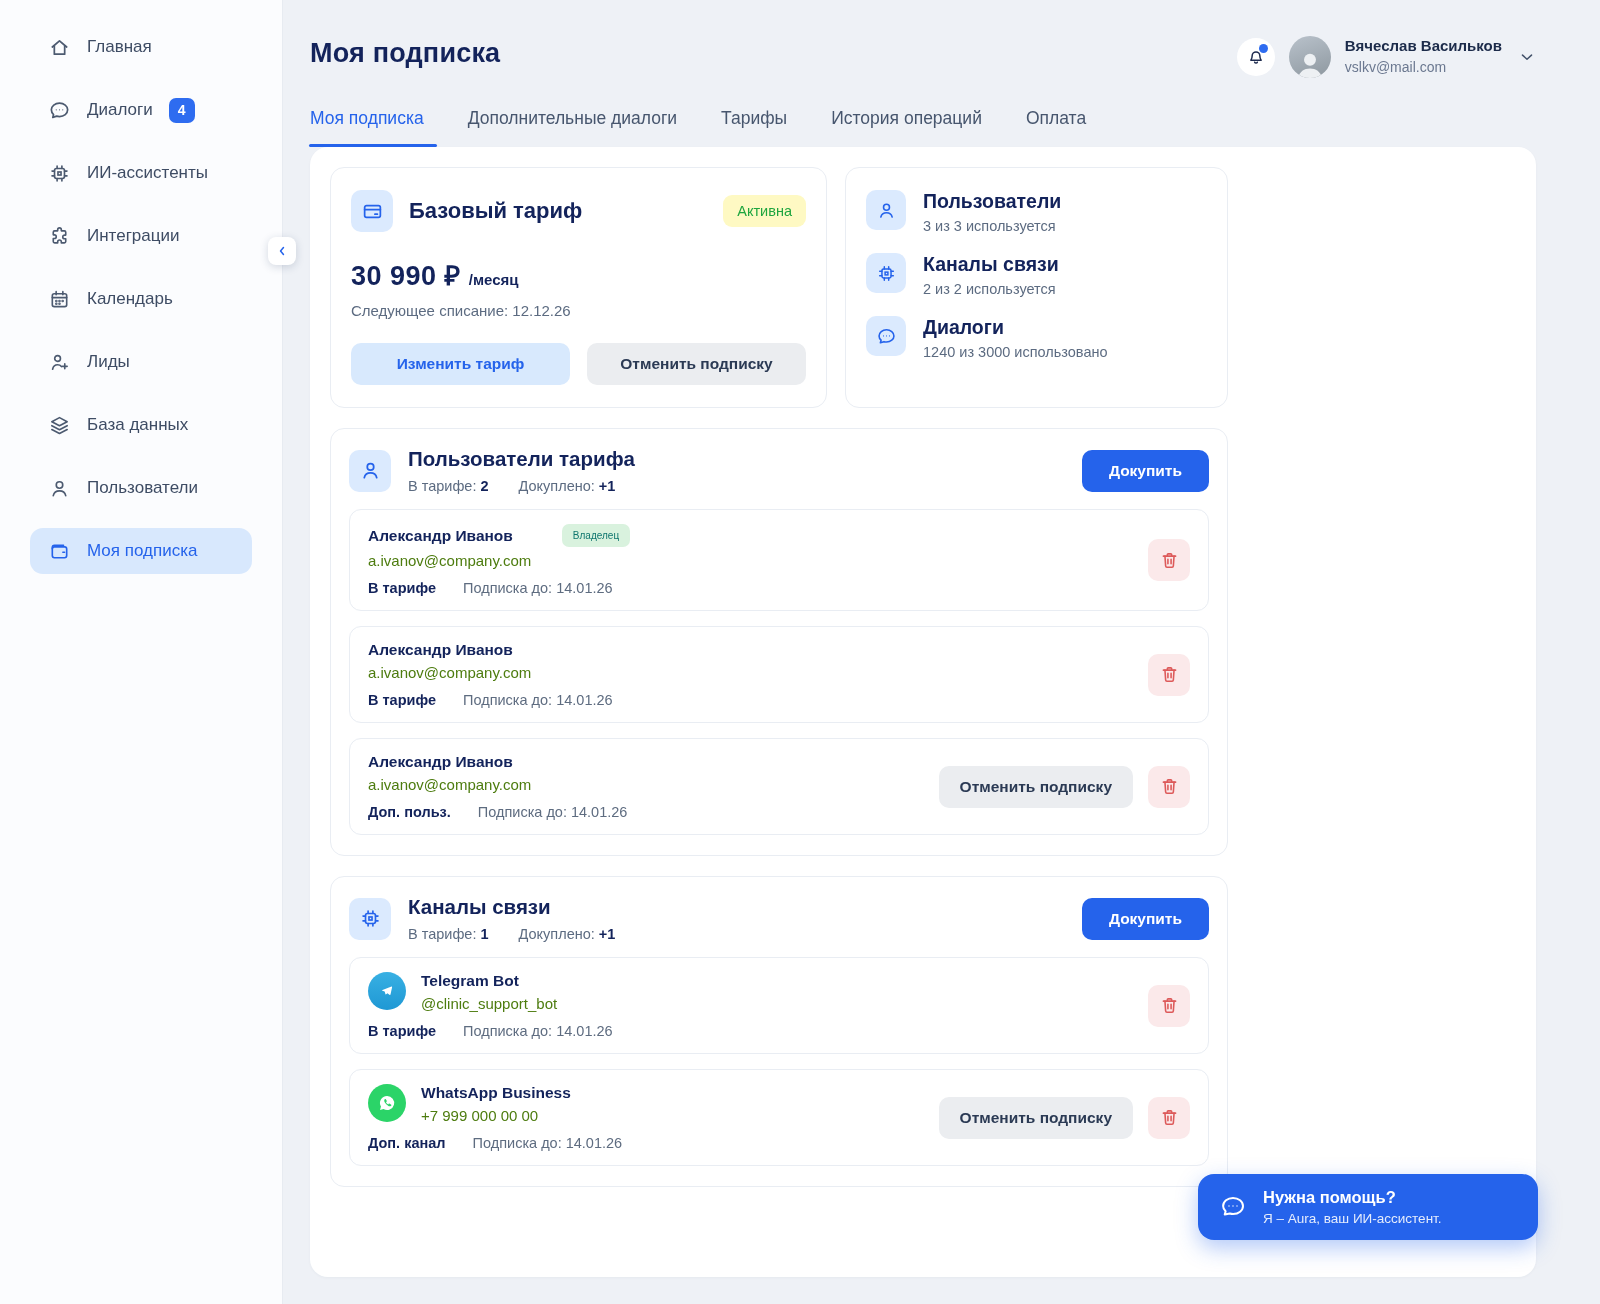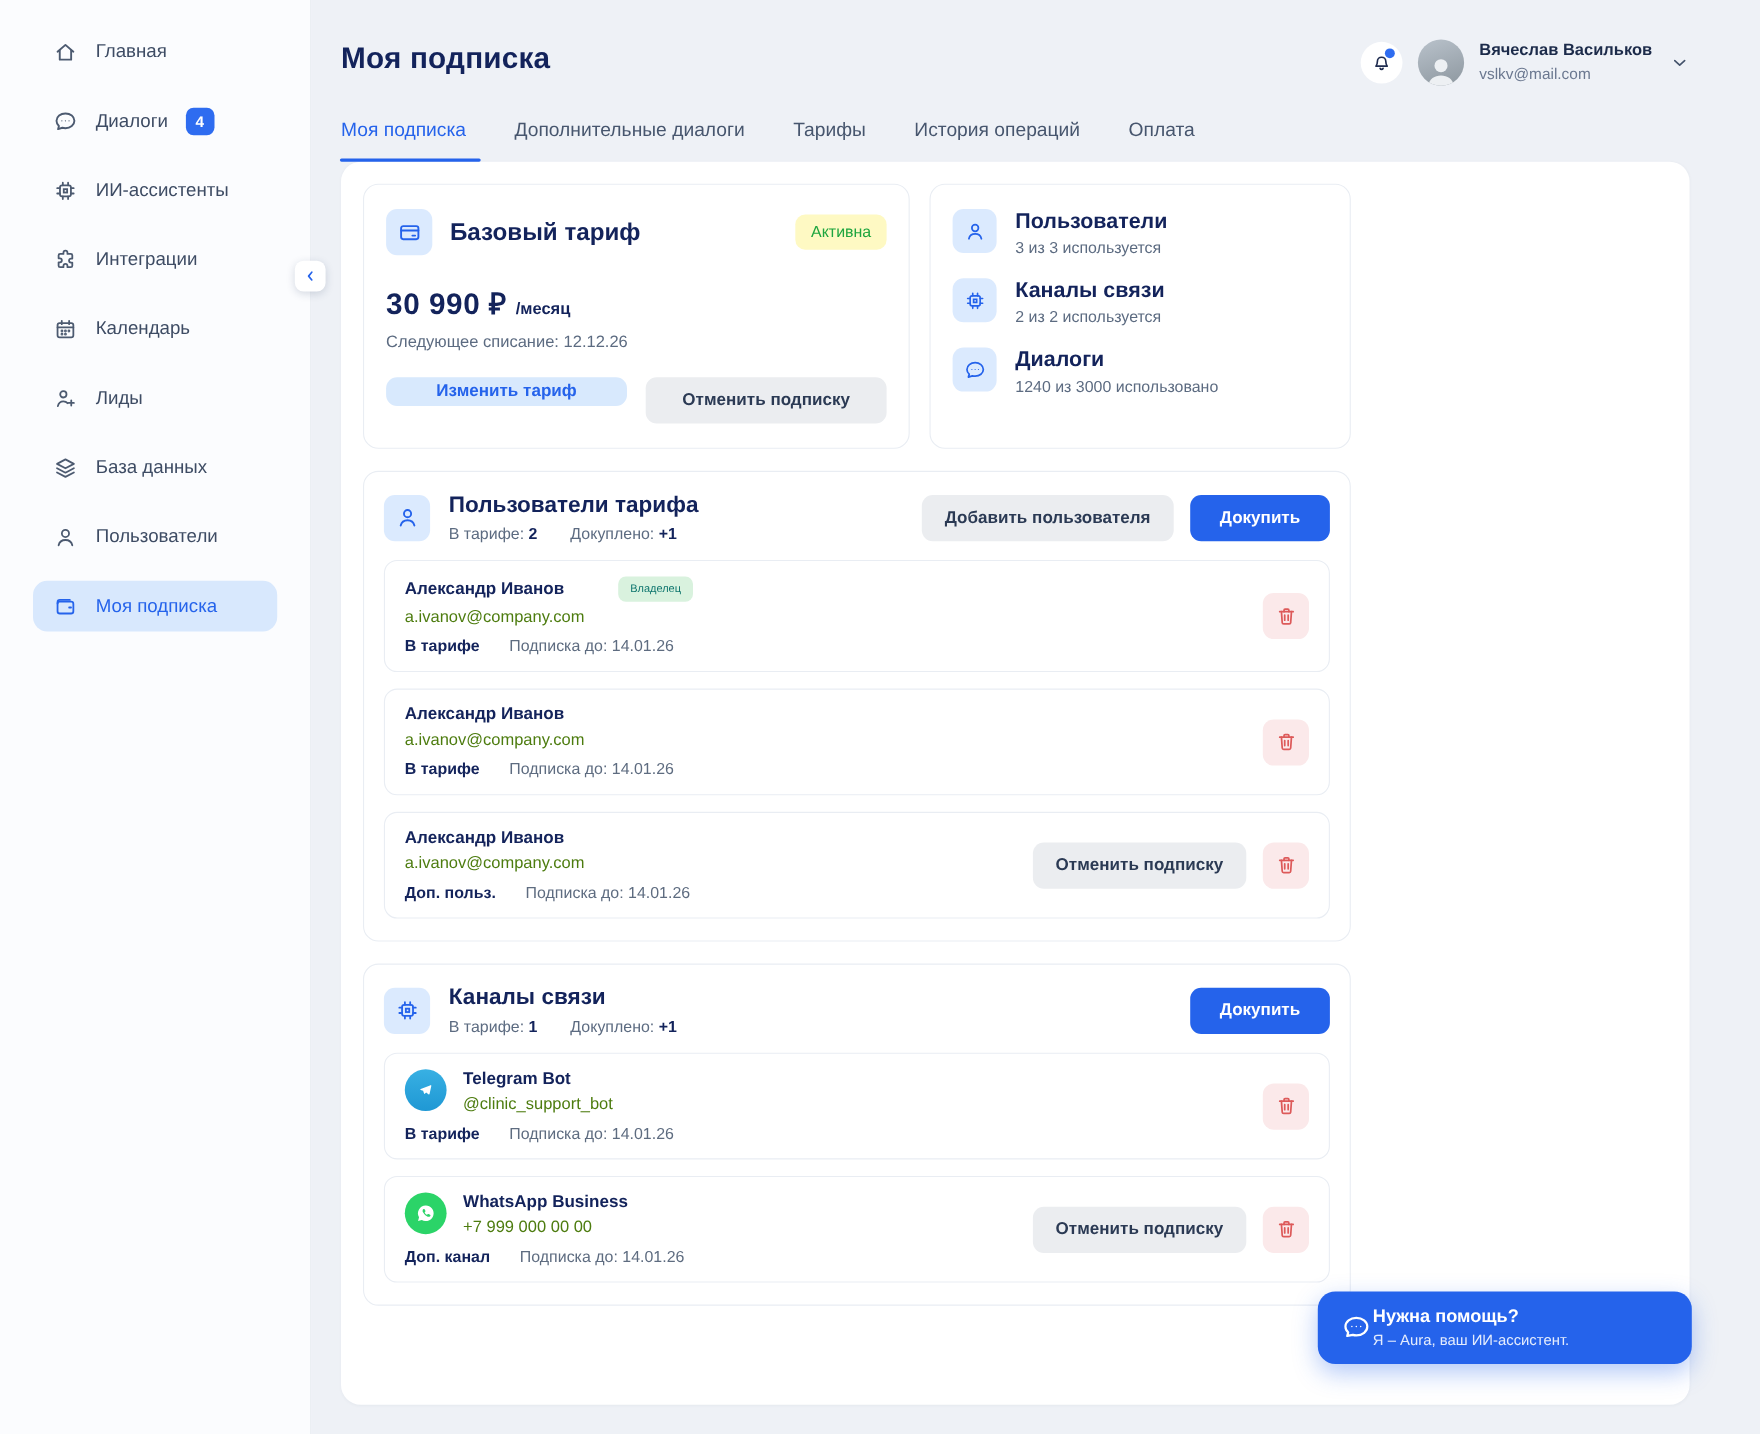--- a/index.html
+++ b/index.html
@@ -105,21 +105,21 @@
   .status-badge {
     background:#fef9c3; color:#1ea53f; font-size:14.5px; font-weight:500;
     padding:8px 14px; border-radius:9px;
   }
   .price-row { margin-top:24px; display:flex; align-items:baseline; gap:8px; }
   .price { font-size:27px; font-weight:800; color:#13235b; letter-spacing:.5px; }
   .period { font-size:15px; font-weight:700; color:#13235b; }
   .next-charge { margin-top:9px; font-size:15px; color:#5c6b81; }
   .tariff-buttons { display:flex; gap:17px; margin-top:24px; }
   .btn { border:none; border-radius:10px; font-family:inherit; font-size:15.5px; font-weight:600; cursor:pointer; }
-  .btn-lightblue { flex:1; height:26px; background:#d8e9fd; color:#2563eb; }
+  .btn-lightblue { flex:1; height:42px; background:#d8e9fd; color:#2563eb; }
   .btn-gray { height:42px; background:#ebedf0; color:#2b3a54; padding:0 21px; font-weight:700; }
   .tariff-buttons .btn-gray { flex:1; padding:0; }
   .btn-blue { height:42px; background:#2563eb; color:#fff; padding:0 27px; }
 
   .usage-card { width:383px; padding:22px 20px; display:flex; flex-direction:column; gap:19px; }
   .usage-item { display:flex; gap:17px; }
   .usage-item .icon-box { width:40px; height:40px; }
   .usage-title { font-size:19.5px; font-weight:700; color:#13235b; }
   .usage-sub { font-size:14.5px; color:#5c6b81; margin-top:5px; }
 
@@ -154,21 +154,21 @@
     display:flex; align-items:center; justify-content:center; color:#fff;
   }
   .channel-avatar.telegram { background:linear-gradient(180deg,#38b0e3,#1f98d4); }
   .channel-avatar.whatsapp { background:#2bd468; }
   .row-with-avatar { display:flex; align-items:flex-start; flex:1; }
 
   
   .help-widget {
     position:absolute; top:1174px; right:62px; width:340px; height:66px;
     background:#2563eb; border-radius:16px; display:flex; align-items:center;
-    padding:0 10px 0 20px; color:#fff; cursor:pointer;
+    gap:15px; padding:0 10px 0 20px; color:#fff; cursor:pointer;
     box-shadow:0 8px 22px rgba(37,99,235,.35); z-index:6;
   }
   .help-title { font-size:16.5px; font-weight:700; }
   .help-sub { font-size:13.5px; color:rgba(255,255,255,.88); margin-top:4px; }
 </style>
 </head>
 <body>
 
 <aside class="sidebar">
 
@@ -390,21 +390,20 @@
             </svg>
         </div>
         <div class="section-titles">
           <div class="section-title">Пользователи тарифа</div>
           <div class="section-meta">
             <span><span>В тарифе:</span><b>2</b></span>
             <span><span>Докуплено:</span><b>+1</b></span>
           </div>
         </div>
         <div class="section-actions">
-          <button class="btn btn-gray">Добавить пользователя</button>
           <button class="btn btn-blue">Докупить</button>
         </div>
       </div>
 
       <div class="row-card">
         <div class="row-main">
           <div class="row-nameline">
             <span class="row-name">Александр Иванов</span>
             <span class="owner-badge">Владелец</span>
           </div>

